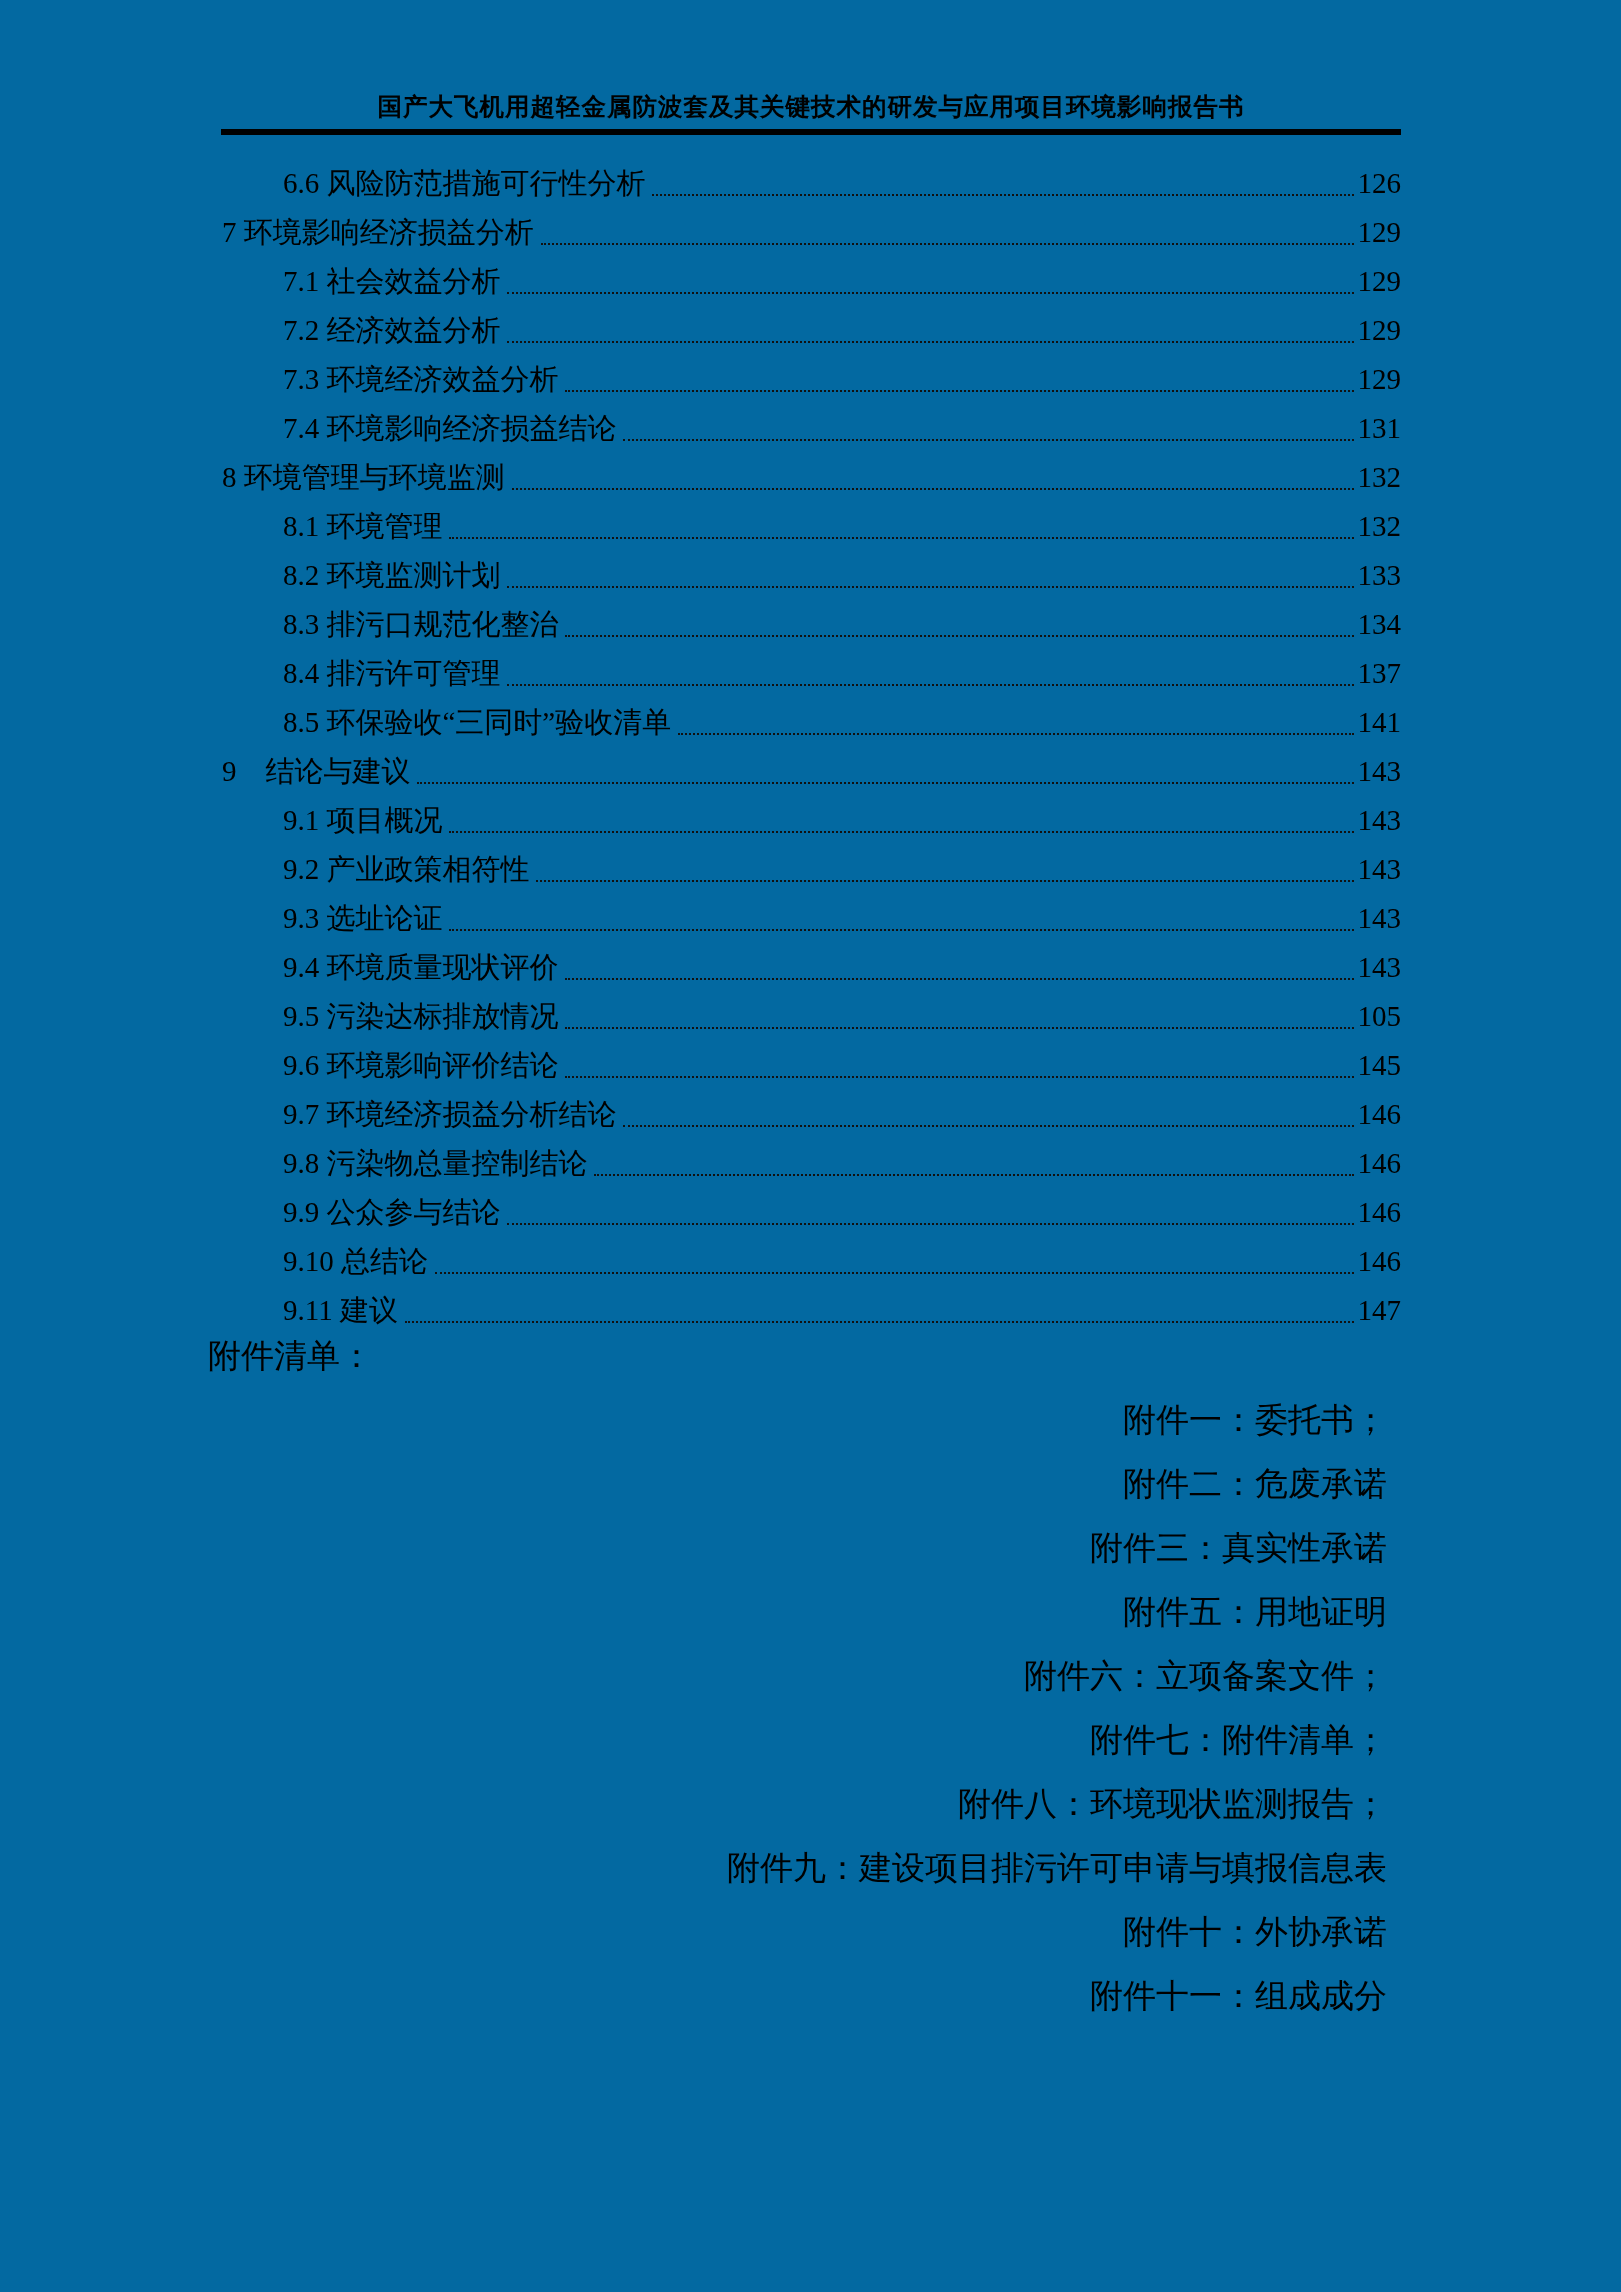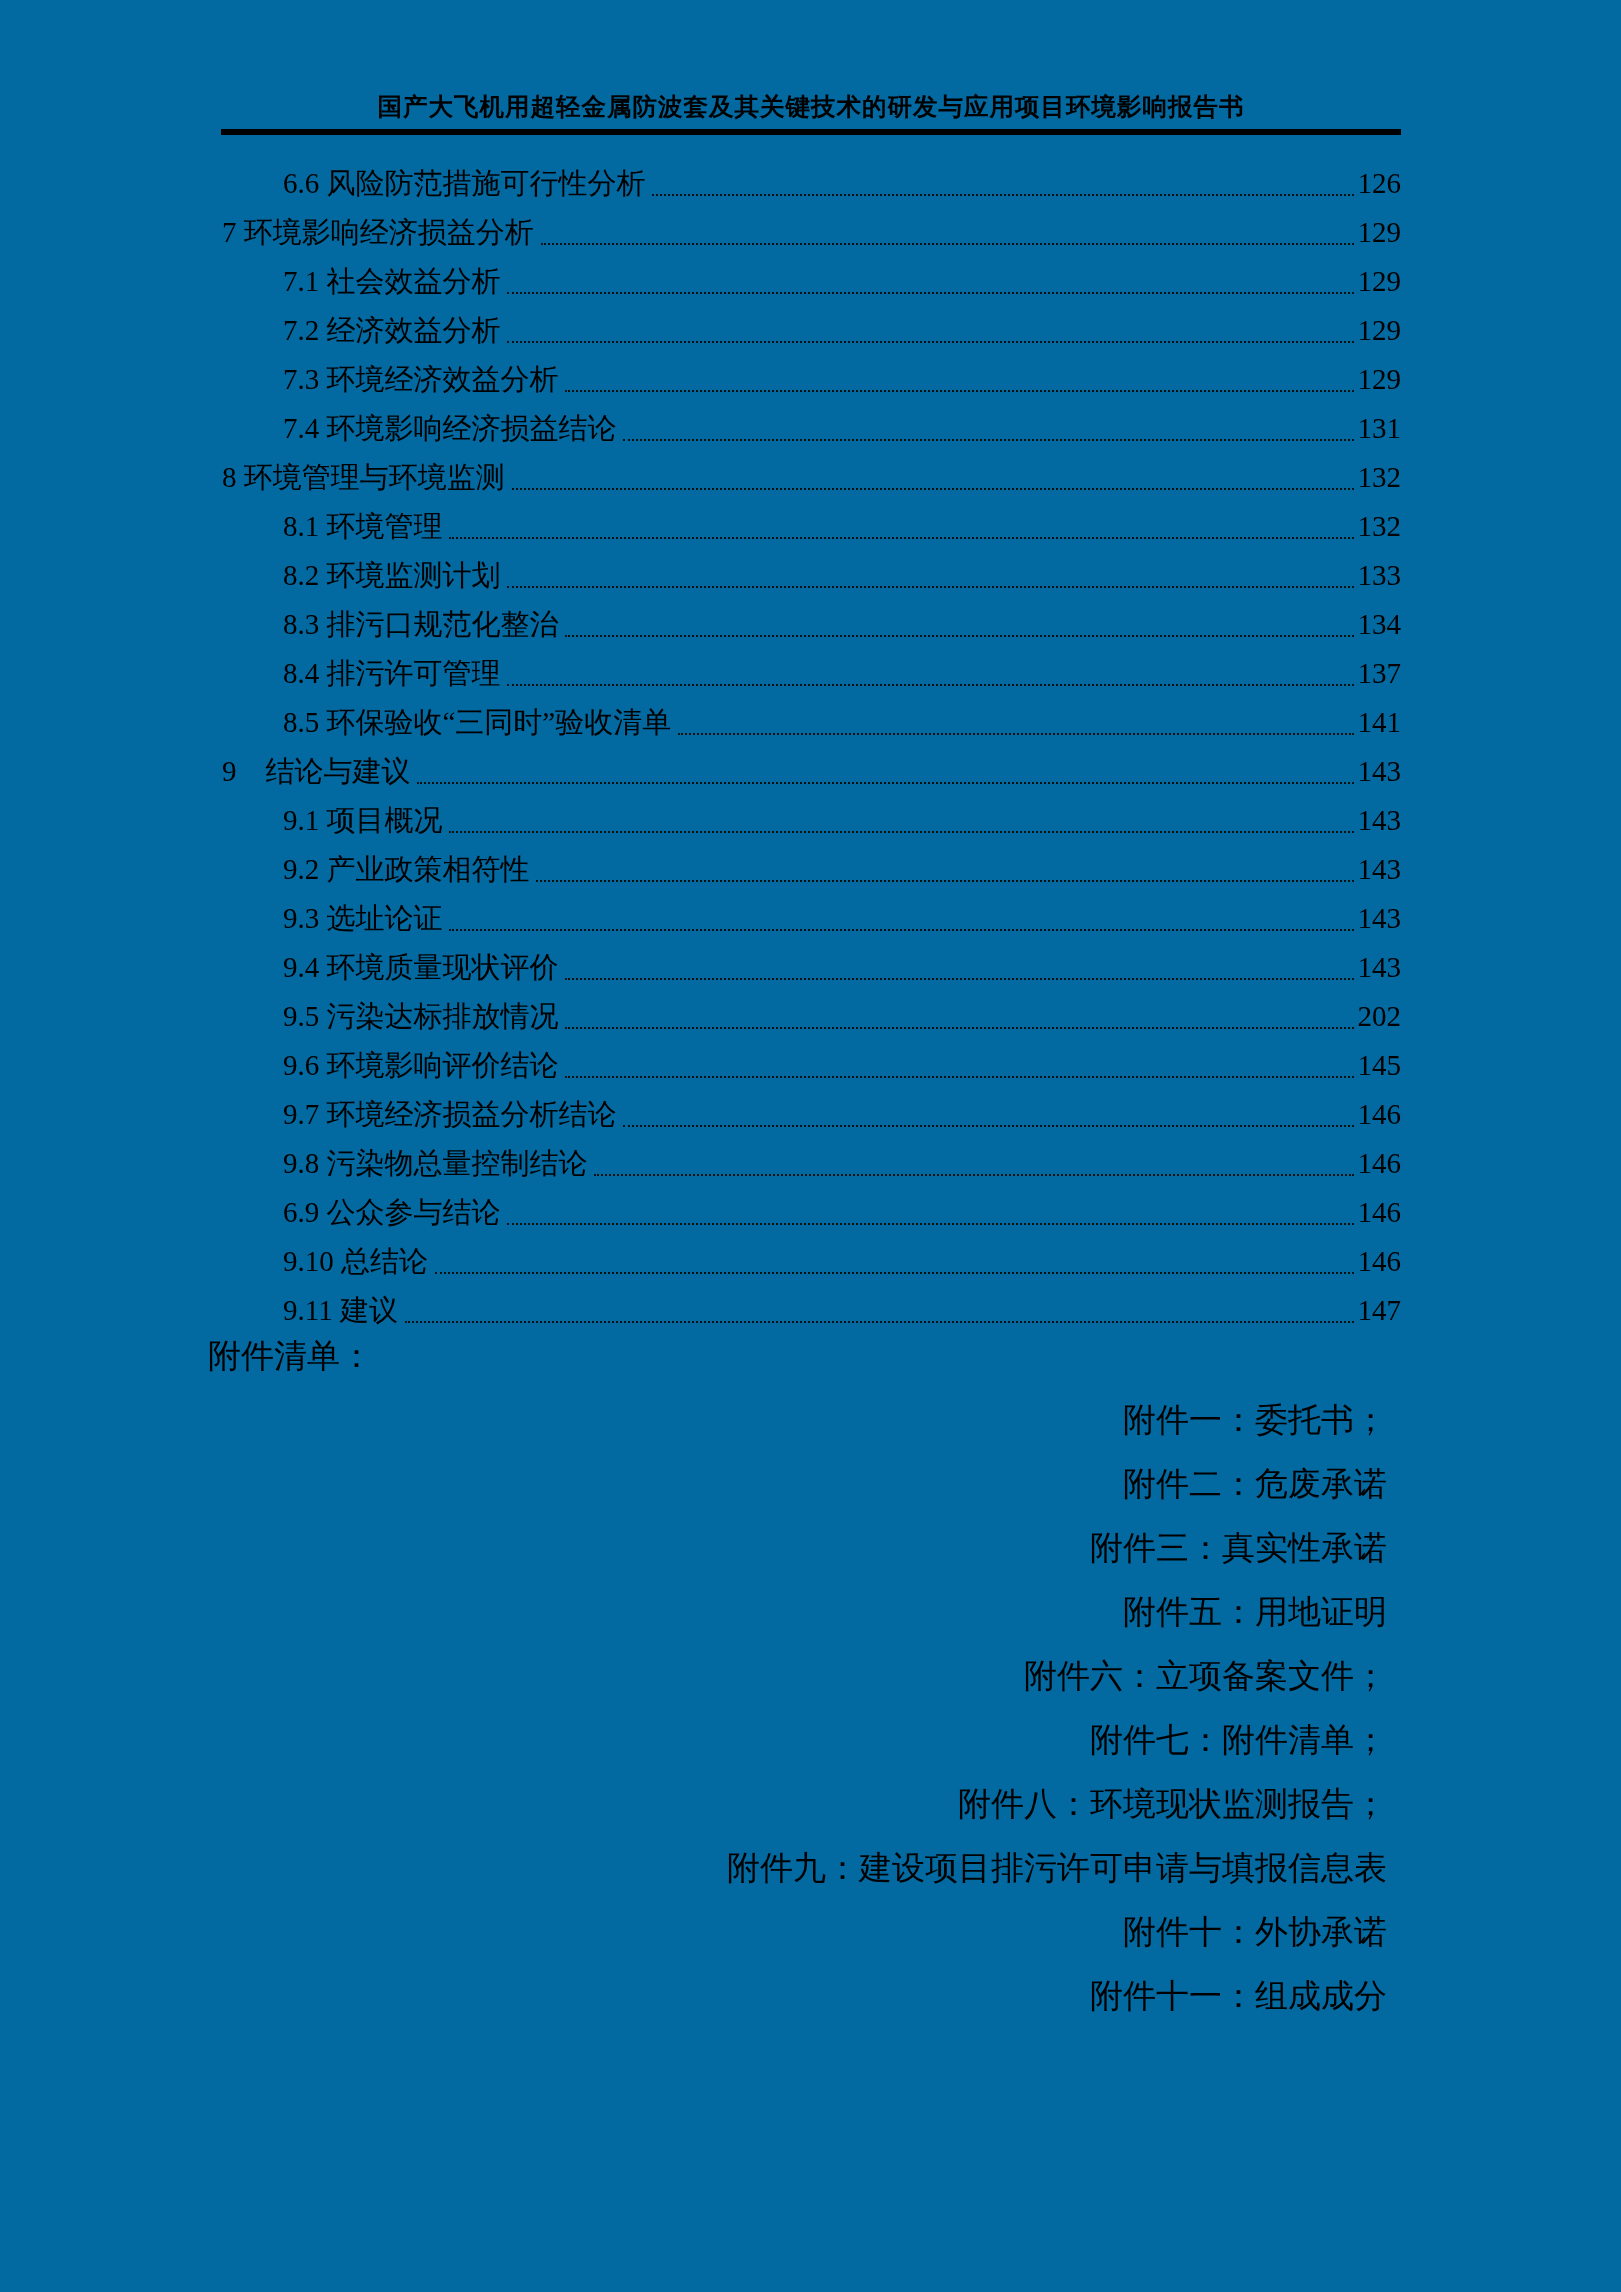--- a/index.html
+++ b/index.html
@@ -180,39 +180,39 @@
     <span class="toc-page">143</span>
   </div>
       <div class="toc-row level-2">
     <span class="toc-label">9.4 环境质量现状评价</span>
     <span class="toc-leader"></span>
     <span class="toc-page">143</span>
   </div>
       <div class="toc-row level-2">
     <span class="toc-label">9.5 污染达标排放情况</span>
     <span class="toc-leader"></span>
-    <span class="toc-page">202</span>
+    <span class="toc-page">105</span>
   </div>
       <div class="toc-row level-2">
     <span class="toc-label">9.6 环境影响评价结论</span>
     <span class="toc-leader"></span>
     <span class="toc-page">145</span>
   </div>
       <div class="toc-row level-2">
     <span class="toc-label">9.7 环境经济损益分析结论</span>
     <span class="toc-leader"></span>
     <span class="toc-page">146</span>
   </div>
       <div class="toc-row level-2">
     <span class="toc-label">9.8 污染物总量控制结论</span>
     <span class="toc-leader"></span>
     <span class="toc-page">146</span>
   </div>
       <div class="toc-row level-2">
-    <span class="toc-label">6.9 公众参与结论</span>
+    <span class="toc-label">9.9 公众参与结论</span>
     <span class="toc-leader"></span>
     <span class="toc-page">146</span>
   </div>
       <div class="toc-row level-2">
     <span class="toc-label">9.10 总结论</span>
     <span class="toc-leader"></span>
     <span class="toc-page">146</span>
   </div>
       <div class="toc-row level-2">
     <span class="toc-label">9.11 建议</span>

